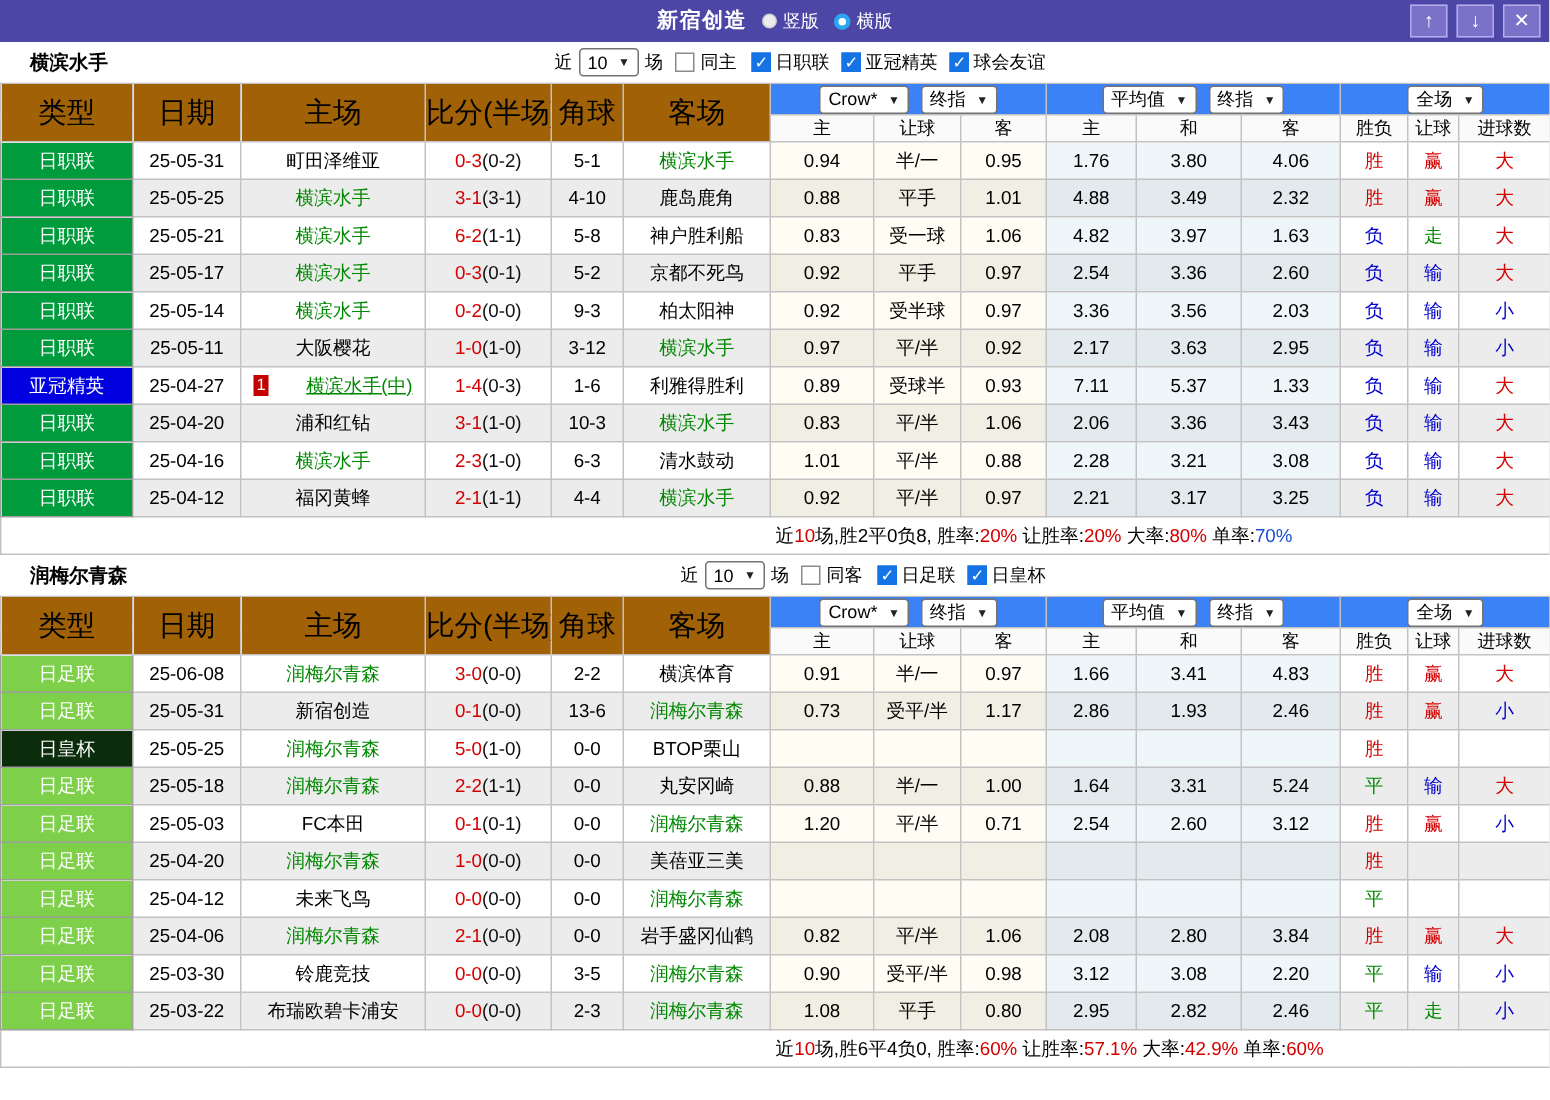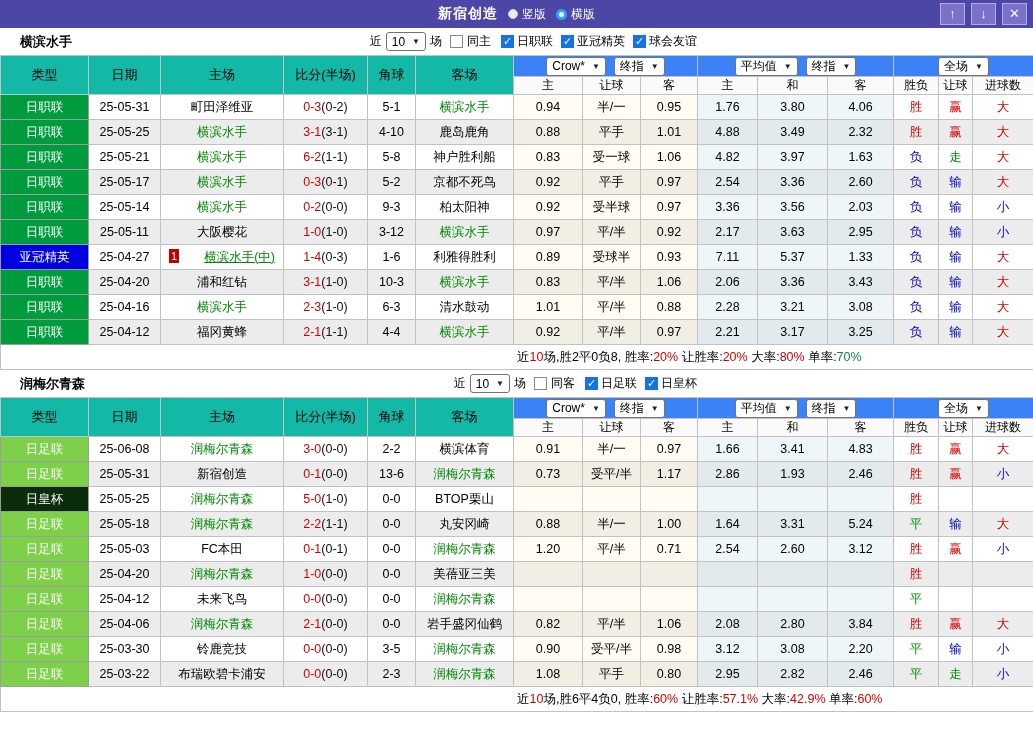--- a/index.html
+++ b/index.html
@@ -40,21 +40,21 @@
   }
   .cb-group { display: inline-flex; align-items: center; gap: 2px; }
   .cb-group .cb { margin-left: 6px; margin-right: 1px; }
   
   table { border-collapse: collapse; table-layout: fixed; width: 1033px; }
   th, td { border: 1px solid #c2c2c2; text-align: center; overflow: hidden; white-space: nowrap; padding: 0; }
   thead th { font-weight: normal; background: #f3f3f3; }
   .hrow1 th { height: 21px; }
   .hrow1 th.ddcell { background: #3b82f6; }
   .hrow2 th { height: 16px; font-size: 12px; background: #fafafa; }
-  thead th[rowspan] { font-size: 13px; background: #14b8a6; }
+  thead th[rowspan] { font-size: 19px; background: #a16207; }
   tbody td { height: 25px; font-size: 12.5px; }
   tr.odd  td { background: #fff; }
   tr.even td { background: #ececec; }
   tr.odd  td.og1 { background: #fffdf3; }
   tr.even td.og1 { background: #f1efe3; }
   tr.odd  td.og2 { background: #eef6fa; }
   tr.even td.og2 { background: #e2eaee; }
   td.c-league { color: #fff; border-color: #9d9d9d; }
   .main-score { color: #d40000; }
   .half-score { color: #111; }
@@ -351,21 +351,21 @@
           <td class="og2">3.17</td>
           <td class="og2">3.25</td>
           <td style="color: rgb(0, 0, 204);">负</td>
           <td style="color: rgb(0, 0, 204);">输</td>
           <td style="color: rgb(212, 0, 0);">大</td>
         </tr>
       </tbody>
     <tfoot>
       <tr>
           <td colspan="15">
-            <div class="summary"><span>近</span><span style="color: rgb(212, 0, 0);">10</span><span>场,胜2平0负8, 胜率:</span><span style="color: rgb(212, 0, 0);">20%</span><span> 让胜率:</span><span style="color: rgb(212, 0, 0);">20%</span><span> 大率:</span><span style="color: rgb(212, 0, 0);">80%</span><span> 单率:</span><span style="color: #15803d;">70%</span></div>
+            <div class="summary"><span>近</span><span style="color: rgb(212, 0, 0);">10</span><span>场,胜2平0负8, 胜率:</span><span style="color: rgb(212, 0, 0);">20%</span><span> 让胜率:</span><span style="color: rgb(212, 0, 0);">20%</span><span> 大率:</span><span style="color: rgb(212, 0, 0);">80%</span><span> 单率:</span><span style="color: #1d4ed8;">70%</span></div>
           </td>
         </tr>
     </tfoot>
   </table>
 </div>
 
 <div class="section">
   <div class="filterbar">
     <span class="team-title">润梅尔青森</span>
     <span class="filters">

